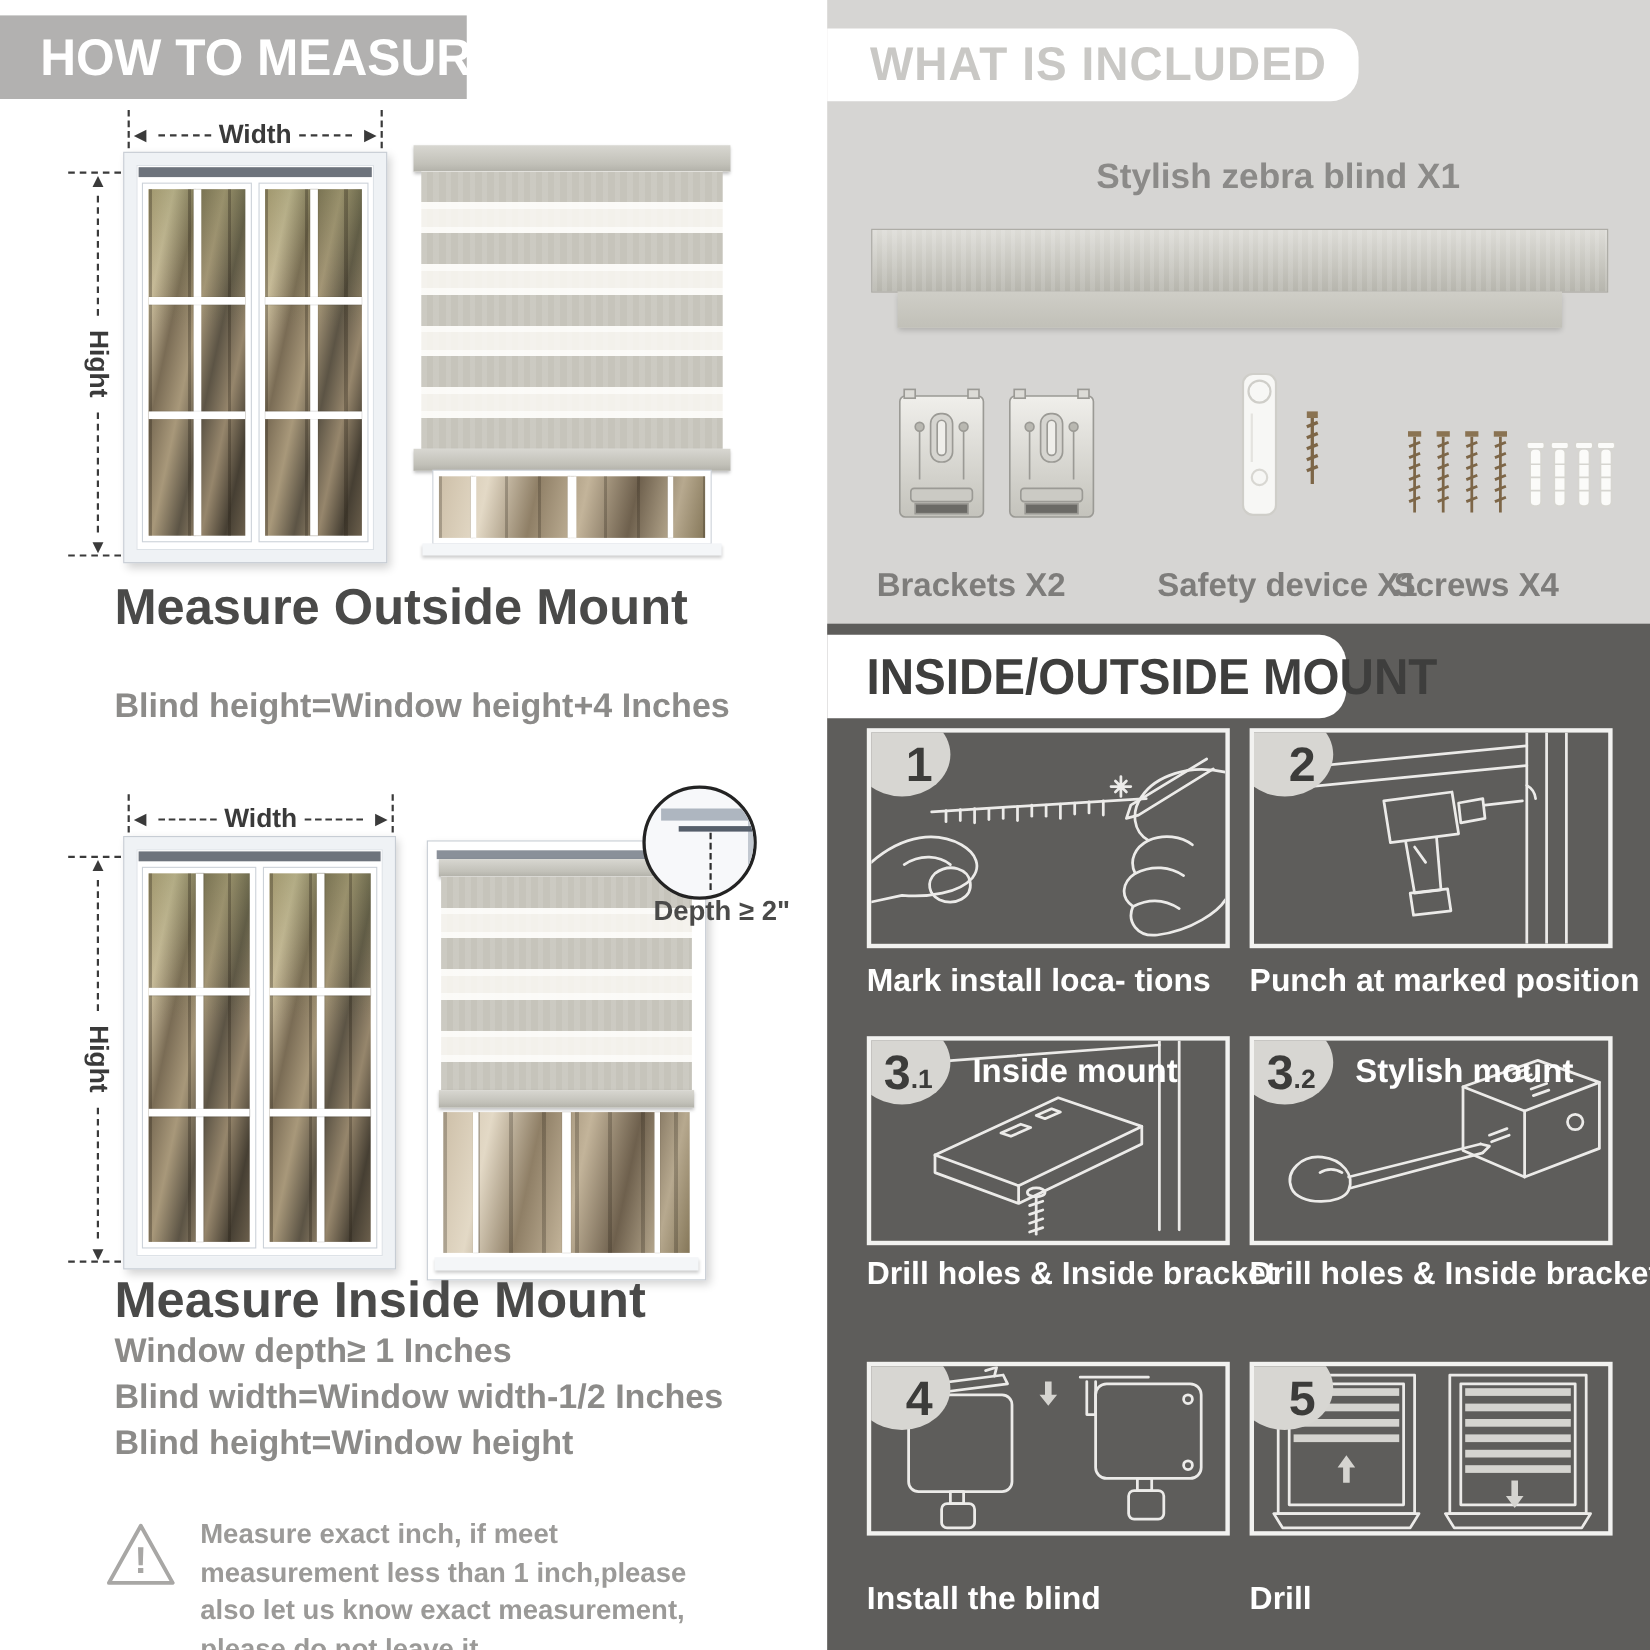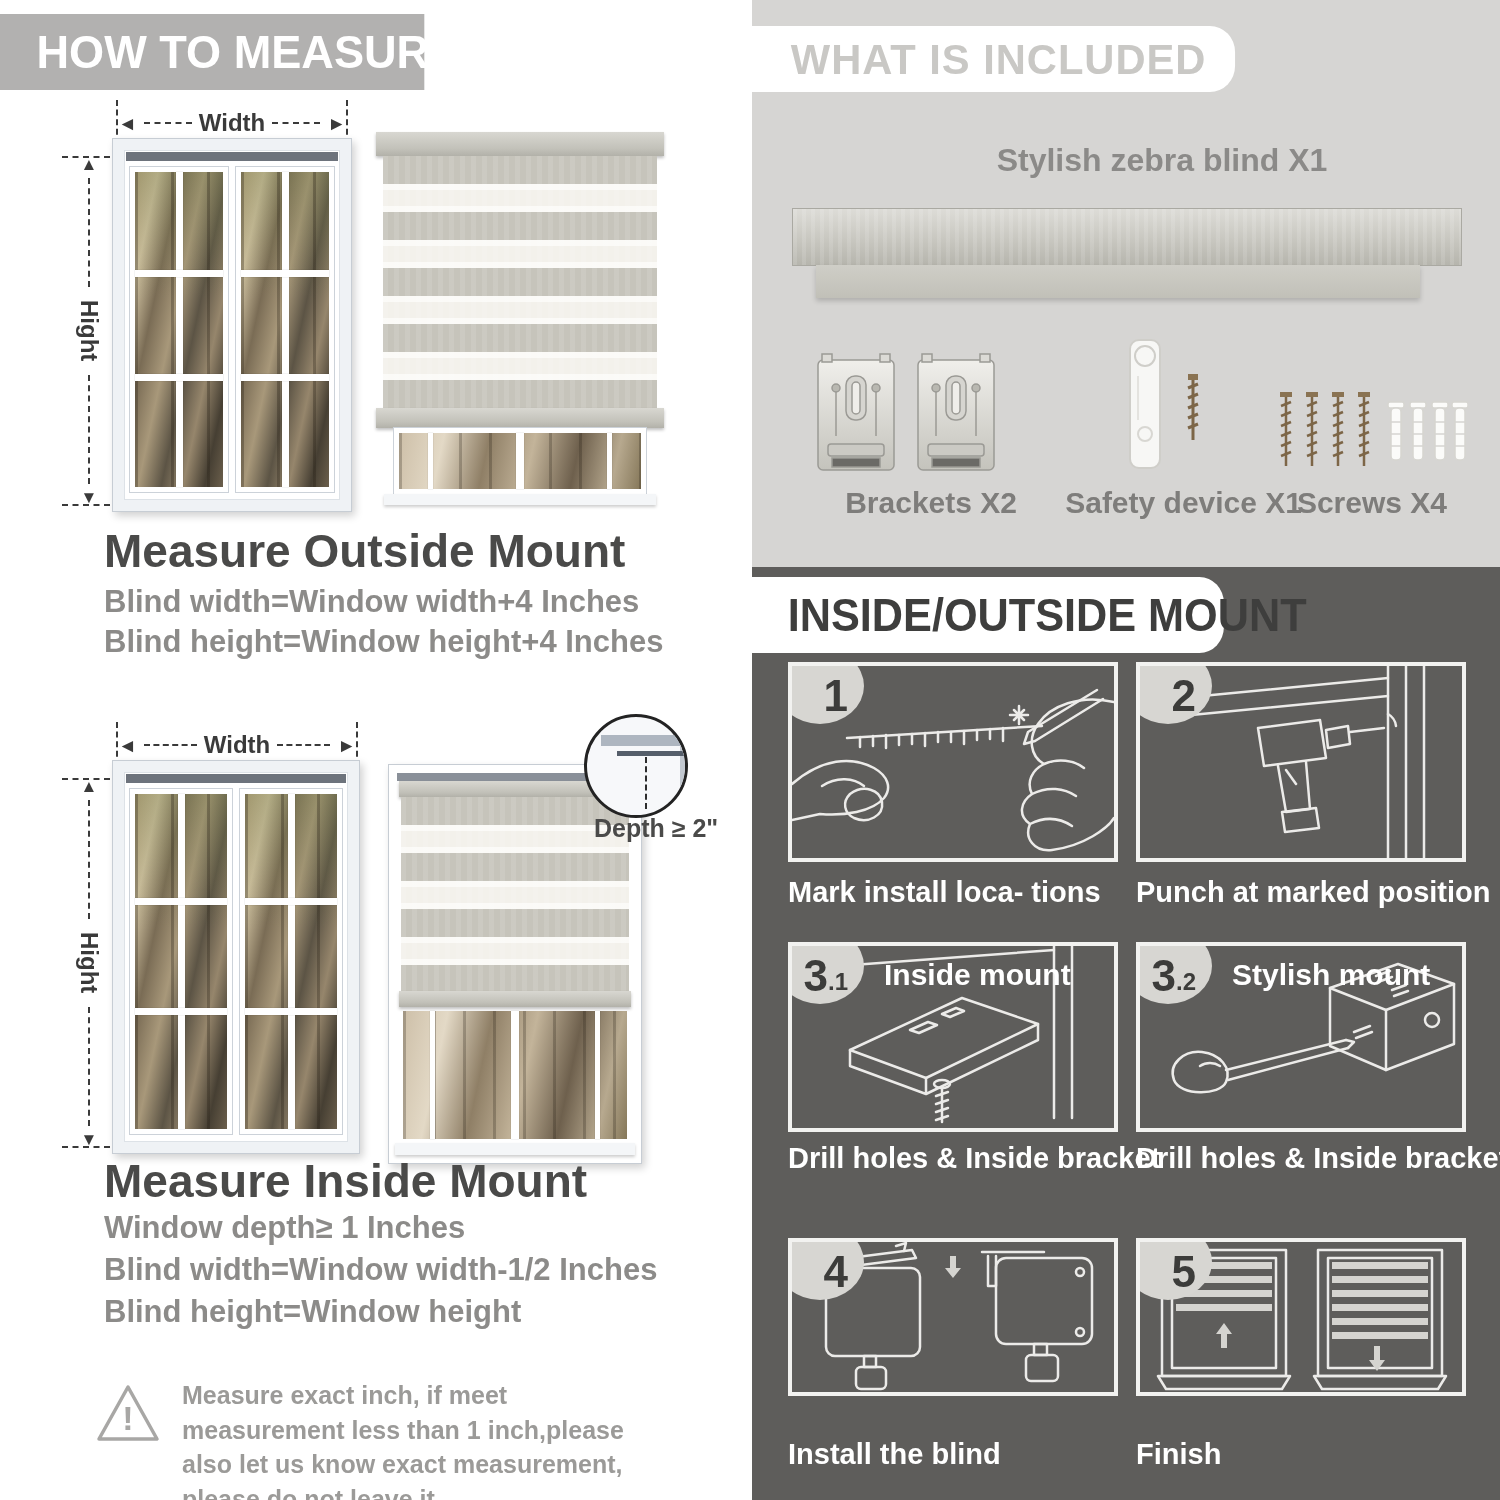--- a/index.html
+++ b/index.html
@@ -64,21 +64,21 @@
     border-radius:0 26px 26px 0;color:#c9c8c5;font-size:43px;font-weight:bold;line-height:66px;
     padding-left:40px;box-sizing:border-box;transform:scaleX(.97);transform-origin:left;
     letter-spacing:1px;white-space:nowrap;}
   .product-lbl{position:absolute;left:0;top:142px;width:820px;text-align:center;
     font-size:32px;font-weight:bold;color:#8b8a88;}
   .bar1{position:absolute;left:40px;top:208px;width:668px;height:56px;border:1px solid #aaa9a2;
     background:repeating-linear-gradient(90deg, rgba(255,255,255,.12) 0 4px, rgba(0,0,0,0) 4px 9px),
       linear-gradient(180deg,#dddcd7 0%,#c8c7c0 55%,#b6b5ad 100%);}
   .bar2{position:absolute;left:64px;top:265px;width:604px;height:33px;
     background:linear-gradient(180deg,#cfcec7 0%,#c1c0b8 100%);box-shadow:0 3px 5px rgba(0,0,0,.18);}
-  .item-lbl{position:absolute;top:486px;font-size:30px;font-weight:bold;color:#7e7d7b;text-align:right;white-space:nowrap;}
+  .item-lbl{position:absolute;top:516px;font-size:30px;font-weight:bold;color:#7e7d7b;text-align:left;white-space:nowrap;}
 
   .mnt-header{position:absolute;left:0;top:577px;width:502px;height:76px;background:#fff;
     border-radius:0 26px 26px 0;color:#3e3e3d;font-size:46px;font-weight:bold;line-height:76px;
     padding-left:38px;box-sizing:border-box;transform:scaleX(.94);transform-origin:left;white-space:nowrap;}
 
   .step{position:absolute;width:330px;border:4px solid #f2f2f0;background:#5e5d5b;
     box-sizing:border-box;overflow:hidden;}
   .badge{position:absolute;left:-16px;top:-18px;width:88px;height:76px;border-radius:50%;
     background:#d7d6d2;display:flex;align-items:flex-end;justify-content:flex-end;
     padding:0 16px 8px 0;box-sizing:border-box;color:#3c3c3a;font-weight:bold;}
@@ -146,21 +146,20 @@
       <div class="uglass" style="inset:5px;">
         <div class="mull-v" style="left:12%;width:5px;"></div>
         <div class="mull-v" style="left:calc(50% - 4px);width:8px;"></div>
         <div class="mull-v" style="right:12%;width:5px;"></div>
       </div>
     </div>
     <div class="abs" style="left:8px;top:362px;width:272px;height:11px;background:#f4f6f8;box-shadow:0 2px 3px rgba(0,0,0,.2);"></div>
   </div>
 
   <div class="abs h-title" style="left:104px;top:524px;">Measure Outside Mount</div>
-  <div class="abs rule" style="left:104px;top:584px;">Blind width=Window width+4 Inches</div>
   <div class="abs rule" style="left:104px;top:624px;">Blind height=Window height+4 Inches</div>
 
   <div class="abs tick-v" style="left:116px;top:722px;height:54px;"></div>
   <div class="abs tick-v" style="left:356px;top:722px;height:54px;"></div>
   <div class="abs arrow-h" style="left:118px;top:732px;width:238px;">
     <span class="ah">◄</span>
       <span class="dash"></span>
     <span>Width</span>
     <span class="dash"></span>
       <span class="ah">►</span>
@@ -506,16 +505,16 @@
           <rect class="fill" x="192" y="76" width="96" height="7"></rect>
           <rect class="fill" x="192" y="90" width="96" height="7"></rect>
         <path class="fill" d="M234,104 h6 v14 h5 l-8,11 l-8,-11 h5 Z"></path>
         <path d="M174,134 L306,134 L298,147 L182,147 Z"></path>
       </svg>
       <div class="badge">
           <span class="num">5</span>
           <span class="sub"></span>
         </div>
     </div>
-    <div class="caption" style="left:384px;top:1438px;">Finish</div>
+    <div class="caption" style="left:384px;top:1438px;">Drill</div>
 
   </div>
 </div>
 
 </body></html>

